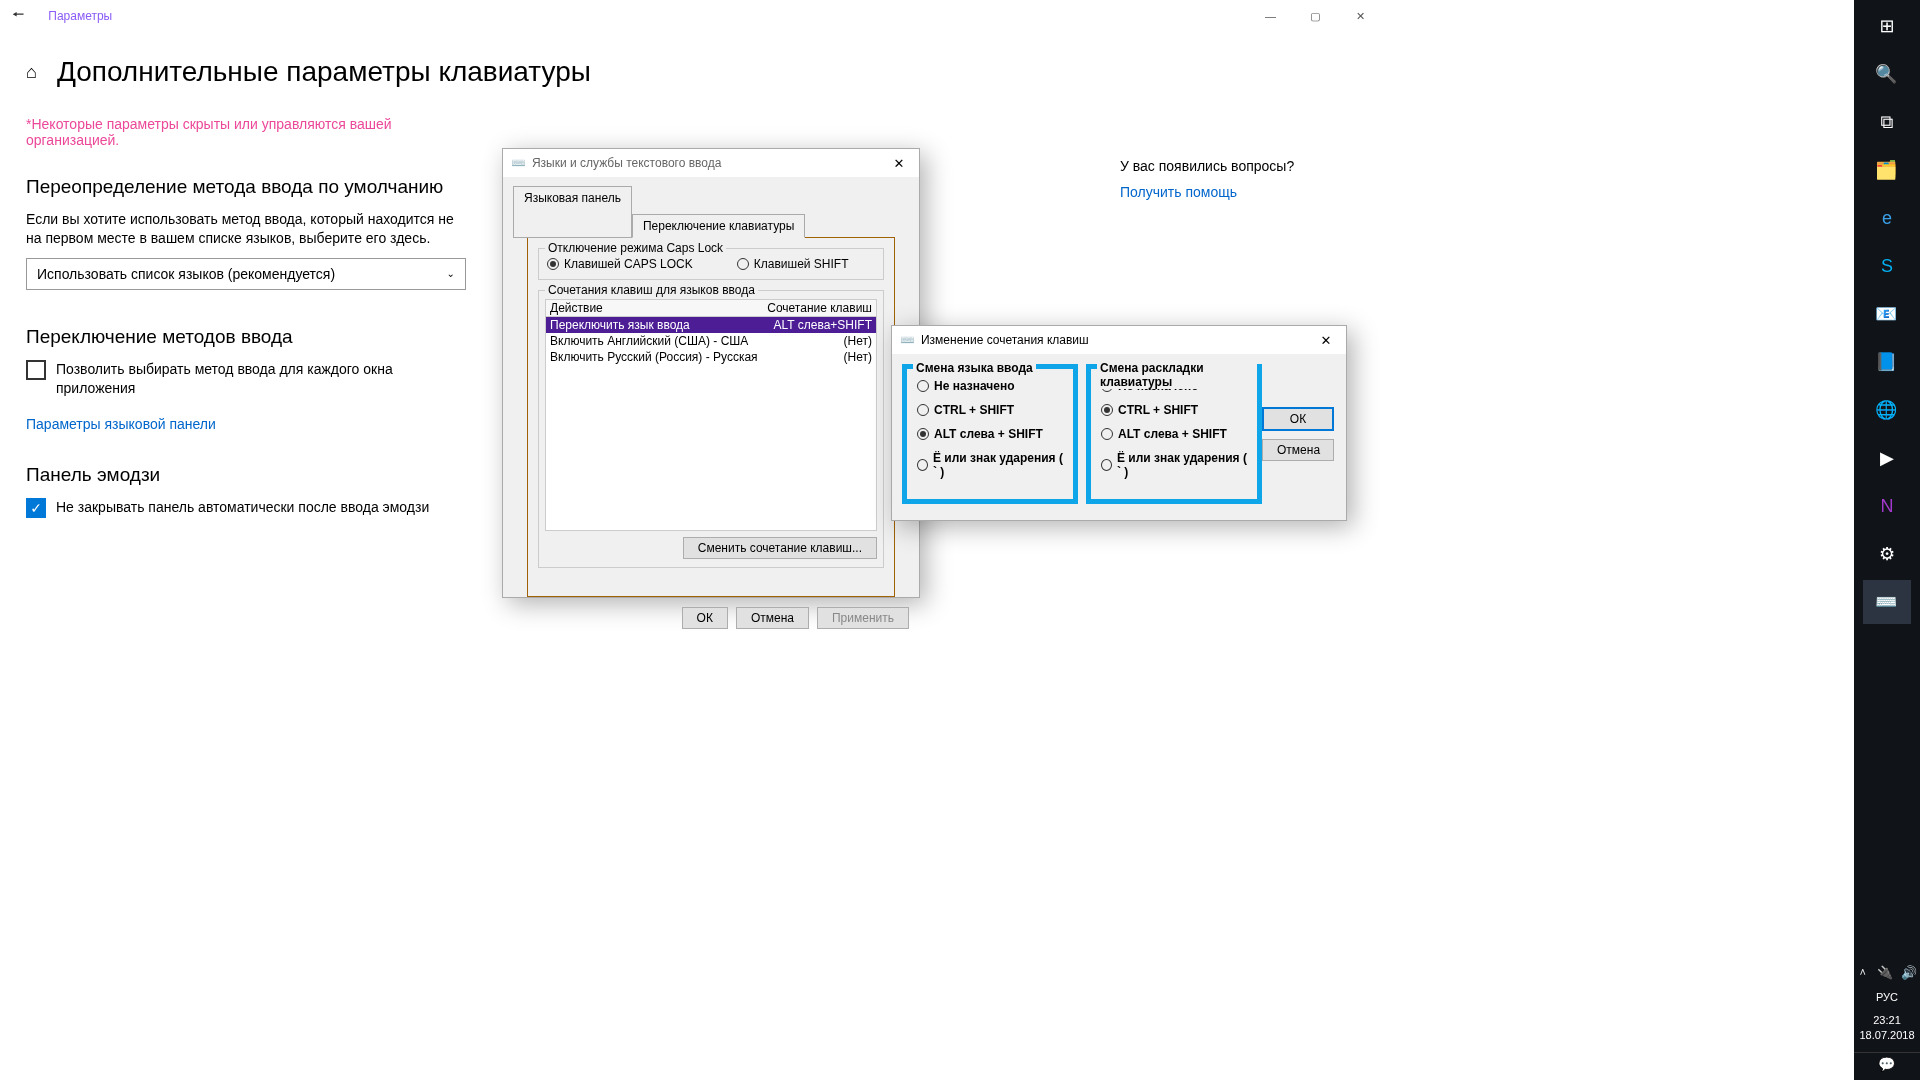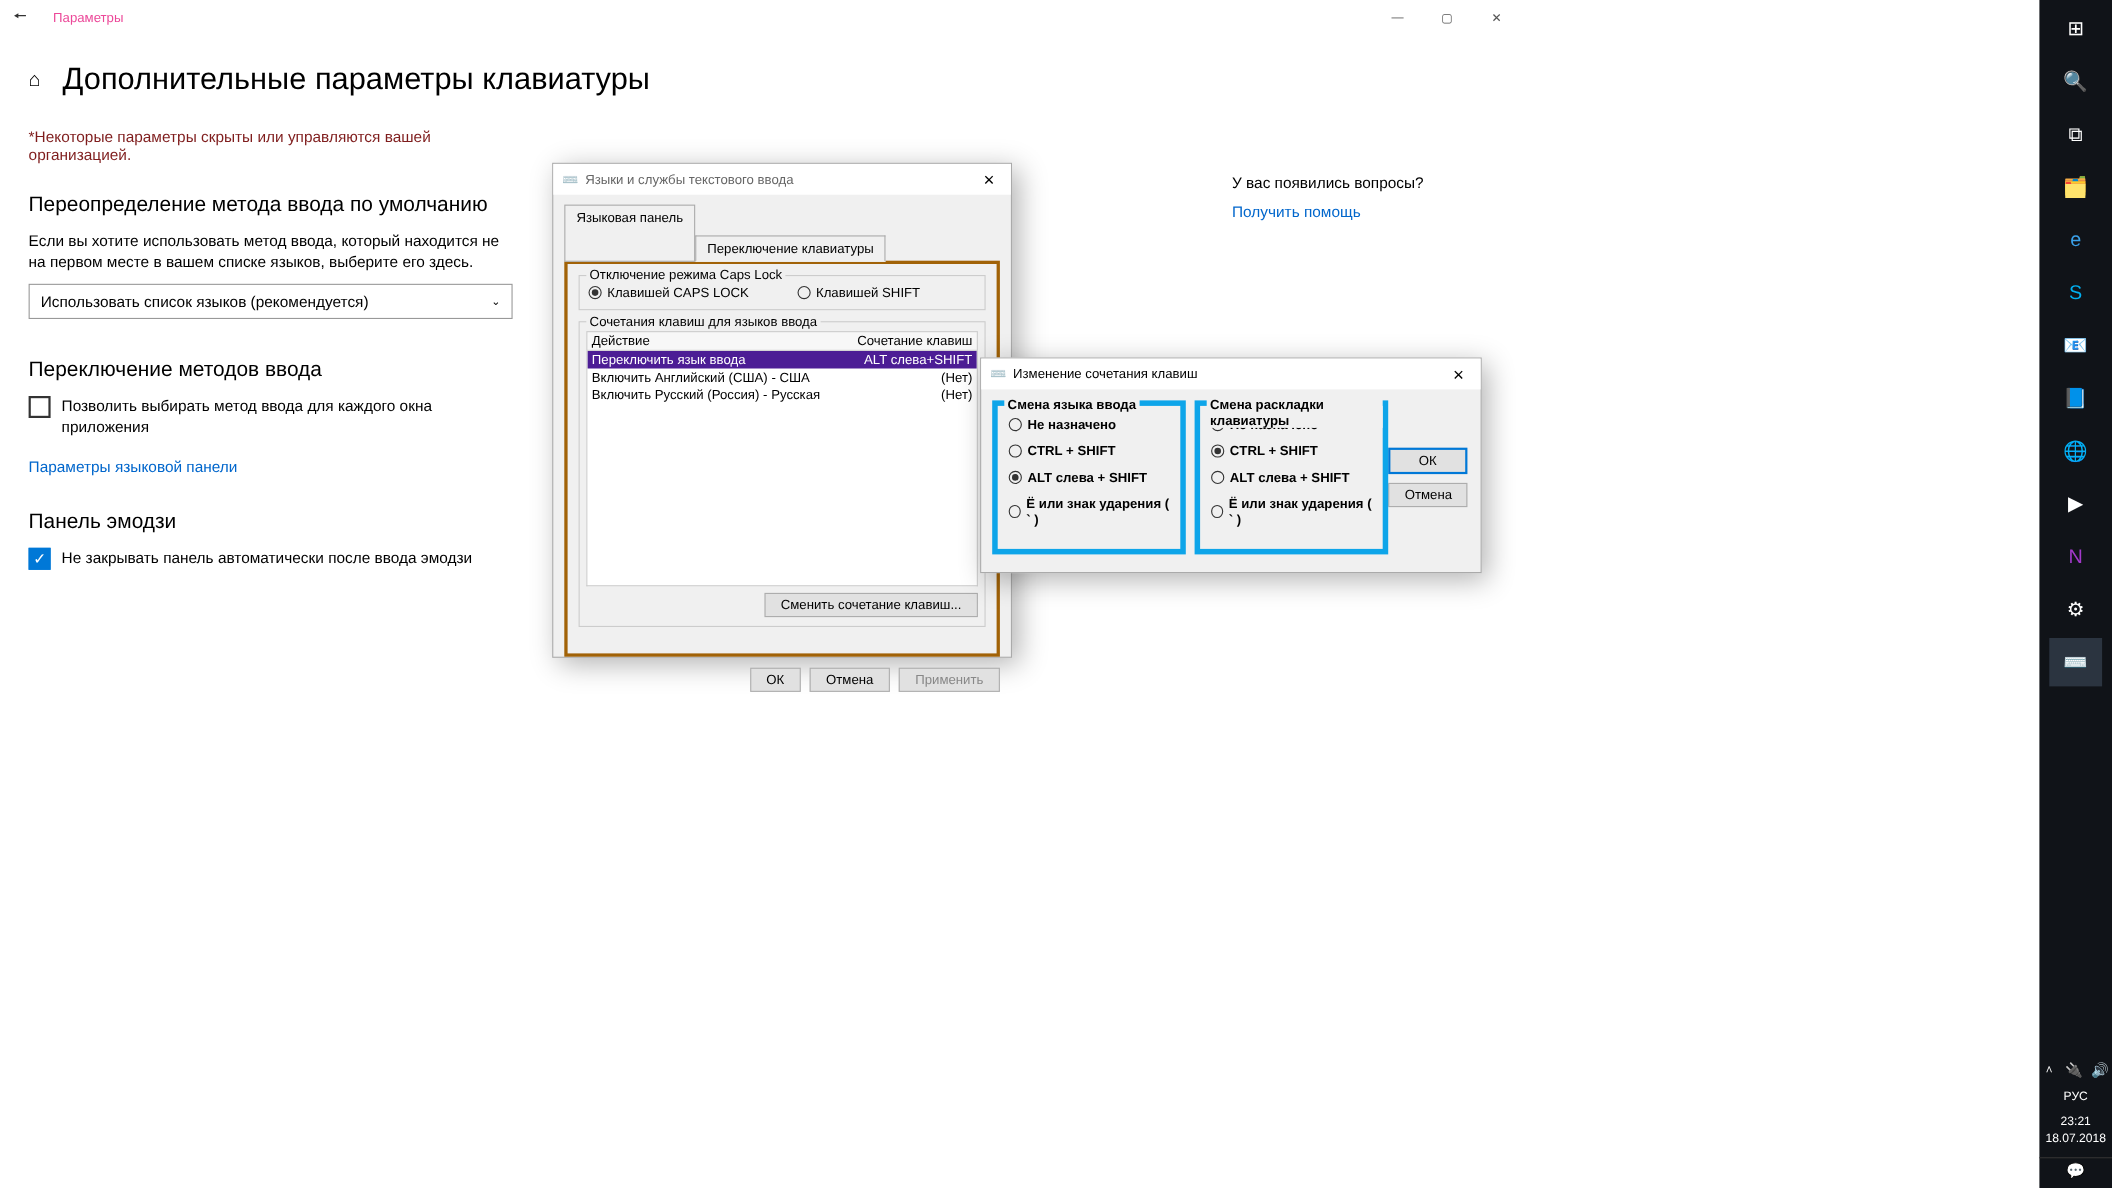--- a/index.html
+++ b/index.html
@@ -2,30 +2,30 @@
 <html><head>
 <meta charset="utf-8">
 <style>
   * { box-sizing: border-box; margin: 0; padding: 0; font-family: "Segoe UI", Tahoma, sans-serif; }
   body { width: 1920px; height: 1080px; background: #fff; overflow: hidden; position: relative; }
 
   
   .settings { position: absolute; left: 0; top: 0; width: 1383px; height: 1080px; background: #fff; }
   .titlebar { height: 32px; display: flex; align-items: center; padding: 0 12px; gap: 24px; }
   .titlebar .back { font-size: 14px; color: #333; cursor: pointer; }
-  .titlebar .title { font-size: 12px; color: #ec4899; }
+  .titlebar .title { font-size: 12px; color: #8b5cf6; }
   .winctrls { position: absolute; right: 0; top: 0; height: 32px; display: flex; }
   .winctrl { width: 45px; height: 32px; display: flex; align-items: center; justify-content: center; font-size: 11px; color: #555; }
 
   .hdr { display: flex; align-items: center; gap: 20px; margin: 24px 0 0 26px; }
   .home-ic { font-size: 18px; }
   .page-title { font-size: 28px; font-weight: 400; }
 
   .content { margin: 28px 0 0 26px; width: 440px; }
-  .warn { color: #7f1d1d; font-size: 14px; margin-bottom: 28px; }
+  .warn { color: #ec4899; font-size: 14px; margin-bottom: 28px; }
   .sec-h { font-size: 19px; font-weight: 400; margin-bottom: 12px; }
   .sec-p { font-size: 14px; margin-bottom: 10px; line-height: 1.35; }
   .combo { border: 1px solid #999; height: 32px; width: 440px; display: flex; align-items: center; padding: 0 10px; font-size: 14px; justify-content: space-between; margin-bottom: 36px; }
   .chev { font-size: 10px; }
 
   .chk-row { display: flex; gap: 10px; margin-bottom: 18px; align-items: flex-start; }
   .chk { width: 20px; height: 20px; border: 2px solid #333; flex-shrink: 0; display: flex; align-items: center; justify-content: center; }
   .chk.on { background: #0078d7; border-color: #0078d7; color: #fff; font-size: 14px; }
   .chk-lbl { font-size: 14px; line-height: 1.35; }
   .link { color: #0066cc; font-size: 14px; margin-bottom: 32px; display: block; }
@@ -38,21 +38,21 @@
   .dlg { left: 502px; top: 148px; width: 418px; height: 450px; }
   .dlg-title { height: 28px; display: flex; align-items: center; padding: 0 8px; gap: 6px; background: #fff; }
   .dlg-title .ic { font-size: 12px; }
   .dlg-title .txt { color: #666; font-size: 12px; }
   .dlg-close { position: absolute; right: 0; top: 0; width: 40px; height: 28px; display: flex; align-items: center; justify-content: center; font-size: 13px; }
 
   .tabs { display: flex; margin: 8px 0 0 10px; position: relative; top: 1px; }
   .tab { padding: 4px 10px; border: 1px solid #aaa; background: #f0f0f0; font-size: 12px; }
   .tab:not(.active) { border-bottom: 1px solid #aaa; }
   .tab.active { background: #f0f0f0; border-bottom-color: #f0f0f0; z-index: 2; margin-top: 28px; }
-  .tab-pane { border: 3px solid #a16207; margin: 0 10px; padding: 10px; height: 360px; }
+  .tab-pane { border: 1px solid #a16207; margin: 0 24px; padding: 10px; height: 360px; }
 
   .grpbox { border: 1px solid #ccc; padding: 8px; margin-bottom: 10px; position: relative; }
   .grpbox > .lgd { position: absolute; top: -8px; left: 6px; background: #f0f0f0; padding: 0 3px; font-size: 12px; }
   .radio-row { display: flex; gap: 44px; }
   .radio-opt { display: flex; align-items: center; gap: 5px; }
   .rad { width: 12px; height: 12px; border: 1px solid #333; border-radius: 50%; display: flex; align-items: center; justify-content: center; }
   .rad.on::after { content: ""; width: 6px; height: 6px; background: #333; border-radius: 50%; }
 
   .list-head { display: flex; justify-content: space-between; padding: 0 4px; border: 1px solid #ccc; background: #f7f7f7; font-size: 12px; height: 18px; align-items: center; gap: 37px; }
   .list-body { border: 1px solid #ccc; border-top: none; height: 214px; background: #fff; overflow: hidden; }

